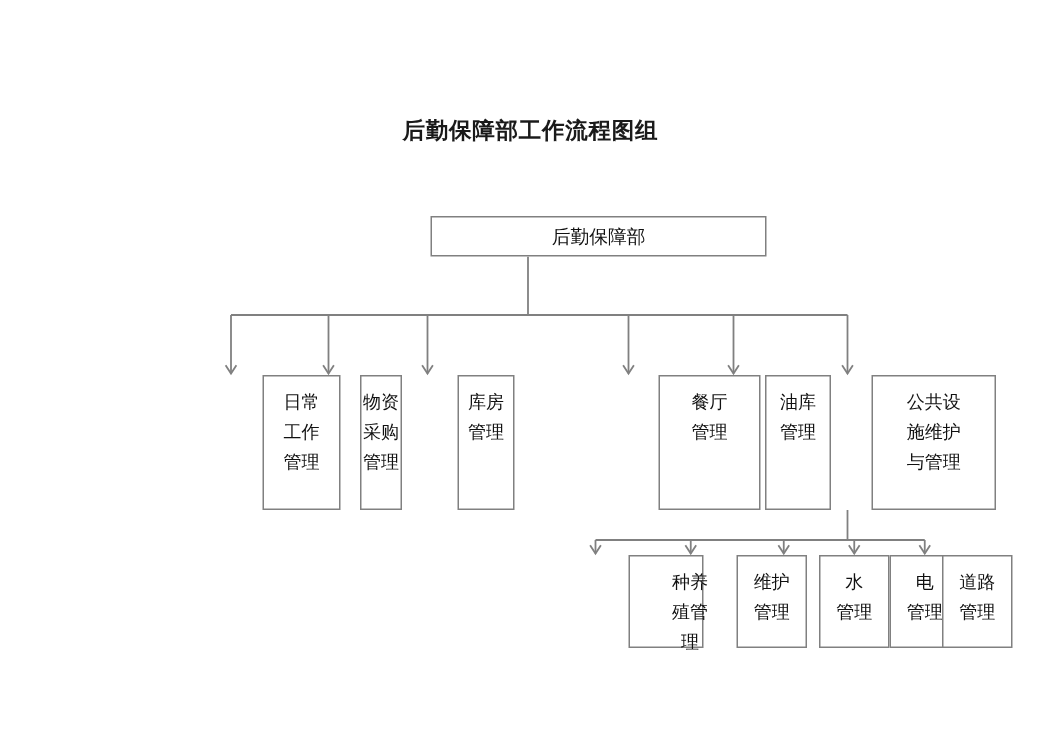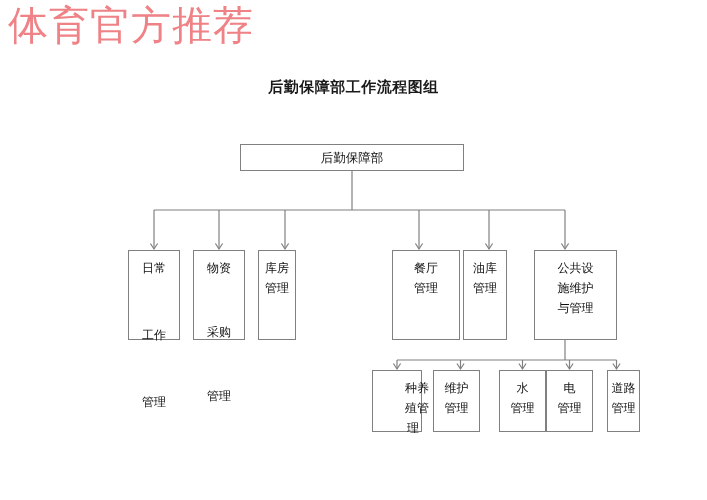--- a/index.html
+++ b/index.html
@@ -65,23 +65,25 @@
     box-sizing: border-box;
     border: 1px solid #808080;
     background: #ffffff;
     color: #111111;
     font-size: 12px;
     line-height: 20px;
     text-align: center;
     font-family: "Liberation Sans", "DejaVu Sans", sans-serif;
     display: flex;
     flex-direction: column;
+    align-items: center;
     justify-content: flex-start;
     padding-top: 7px;
     white-space: pre;
+    margin-left: 47px;
   }
 
   .node.root {
     left: 240px;
     top: 144px;
     width: 224px;
     height: 27px;
     padding-top: 0;
     justify-content: center;
     font-size: 12.5px;
@@ -100,21 +102,20 @@
     display: block;
     height: 20px;
     line-height: 20px;
   }
 </style>
 </head>
 <body>
 
 <div id="canvas">
 
-  <div class="watermark">体育官方推荐</div>
 
   <div class="chart-title">后勤保障部工作流程图组</div>
 
   <svg id="connectors" viewBox="0 0 707 500" xmlns="http://www.w3.org/2000/svg">
       <line x1="352" y1="171" x2="352" y2="210" stroke="#808080" stroke-width="1.2"></line>
       <line x1="154" y1="210" x2="565" y2="210" stroke="#808080" stroke-width="1.2"></line>
       <line x1="154" y1="210" x2="154" y2="249" stroke="#808080" stroke-width="1.2"></line>
       <path d="M 150.4 243.5 L 154 249 L 157.6 243.5" fill="none" stroke="#808080" stroke-width="1.2"></path>
       <line x1="219" y1="210" x2="219" y2="249" stroke="#808080" stroke-width="1.2"></line>
       <path d="M 215.4 243.5 L 219 249 L 222.6 243.5" fill="none" stroke="#808080" stroke-width="1.2"></path>
@@ -135,26 +136,26 @@
       <line x1="522.5" y1="360" x2="522.5" y2="369" stroke="#808080" stroke-width="1.2"></line>
       <path d="M 518.9 363.5 L 522.5 369 L 526.1 363.5" fill="none" stroke="#808080" stroke-width="1.2"></path>
       <line x1="569.5" y1="360" x2="569.5" y2="369" stroke="#808080" stroke-width="1.2"></line>
       <path d="M 565.9 363.5 L 569.5 369 L 573.1 363.5" fill="none" stroke="#808080" stroke-width="1.2"></path>
       <line x1="616.5" y1="360" x2="616.5" y2="369" stroke="#808080" stroke-width="1.2"></line>
       <path d="M 612.9 363.5 L 616.5 369 L 620.1 363.5" fill="none" stroke="#808080" stroke-width="1.2"></path>
     </svg>
 
   <div id="nodes">
       <div class="node root"><span class="nl">后勤保障部</span></div>
-      <div class="node l2" title="日常工作管理" style="left: 128px; width: 52px; gap: 47px;"><span class="nl">日常</span><span class="nl">工作</span><span class="nl">管理</span></div>
-      <div class="node l2" title="物资采购管理" style="left: 193px; width: 52px; gap: 44px;"><span class="nl">物资</span><span class="nl">采购</span><span class="nl">管理</span></div>
+      <div class="node l2" title="日常工作管理" style="left: 128px; width: 52px;"><span class="nl">日常</span><span class="nl">工作</span><span class="nl">管理</span></div>
+      <div class="node l2" title="物资采购管理" style="left: 193px; width: 28px;"><span class="nl">物资</span><span class="nl">采购</span><span class="nl">管理</span></div>
       <div class="node l2" title="库房管理" style="left: 258px; width: 38px;"><span class="nl">库房</span><span class="nl">管理</span></div>
       <div class="node l2" title="餐厅管理" style="left: 392px; width: 68px;"><span class="nl">餐厅</span><span class="nl">管理</span></div>
       <div class="node l2" title="油库管理" style="left: 463px; width: 44px;"><span class="nl">油库</span><span class="nl">管理</span></div>
       <div class="node l2" title="公共设施维护与管理" style="left: 534px; width: 83px;"><span class="nl">公共设</span><span class="nl">施维护</span><span class="nl">与管理</span></div>
       <div class="node l3" title="种养殖管理" style="left: 372px; width: 50px; padding-left: 32px;"><span class="nl">种养</span><span class="nl">殖管</span><span class="nl">理</span></div>
-      <div class="node l3" title="维护管理" style="left: 433px; width: 47px;"><span class="nl">维护</span><span class="nl">管理</span></div>
+      <div class="node l3" title="维护管理" style="left: 444px; width: 47px;"><span class="nl">维护</span><span class="nl">管理</span></div>
       <div class="node l3" title="水管理" style="left: 499px; width: 47px;"><span class="nl">水</span><span class="nl">管理</span></div>
       <div class="node l3" title="电管理" style="left: 546px; width: 47px;"><span class="nl">电</span><span class="nl">管理</span></div>
-      <div class="node l3" title="道路管理" style="left: 607px; width: 33px;"><span class="nl">道路</span><span class="nl">管理</span></div>
+      <div class="node l3" title="道路管理" style="left: 581px; width: 47px;"><span class="nl">道路</span><span class="nl">管理</span></div>
     </div>
 
 </div>
 
 </body></html>

